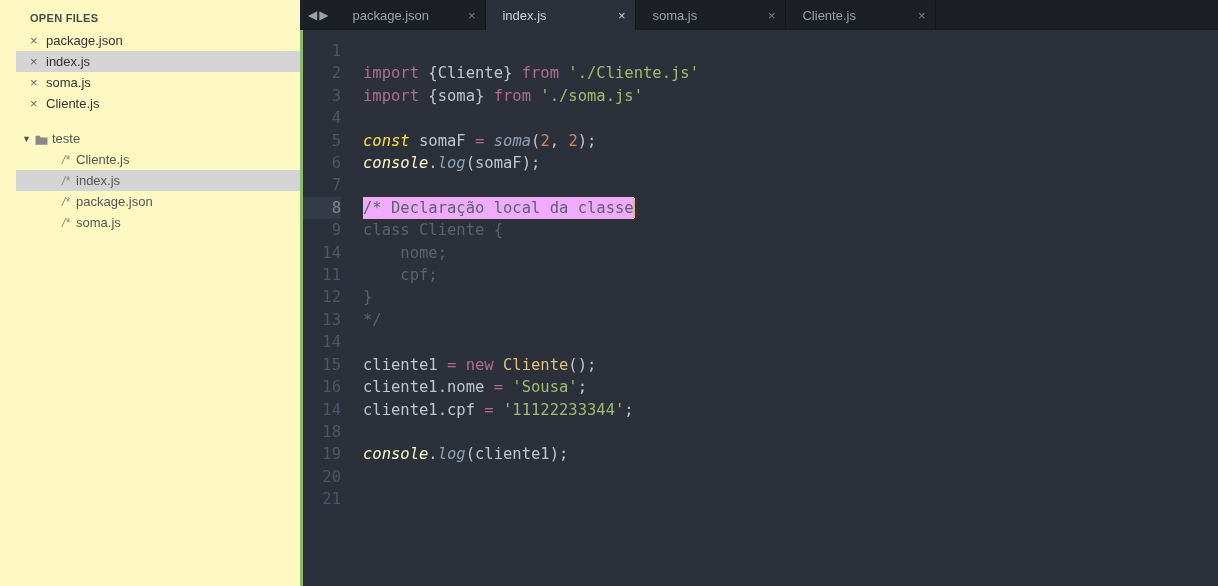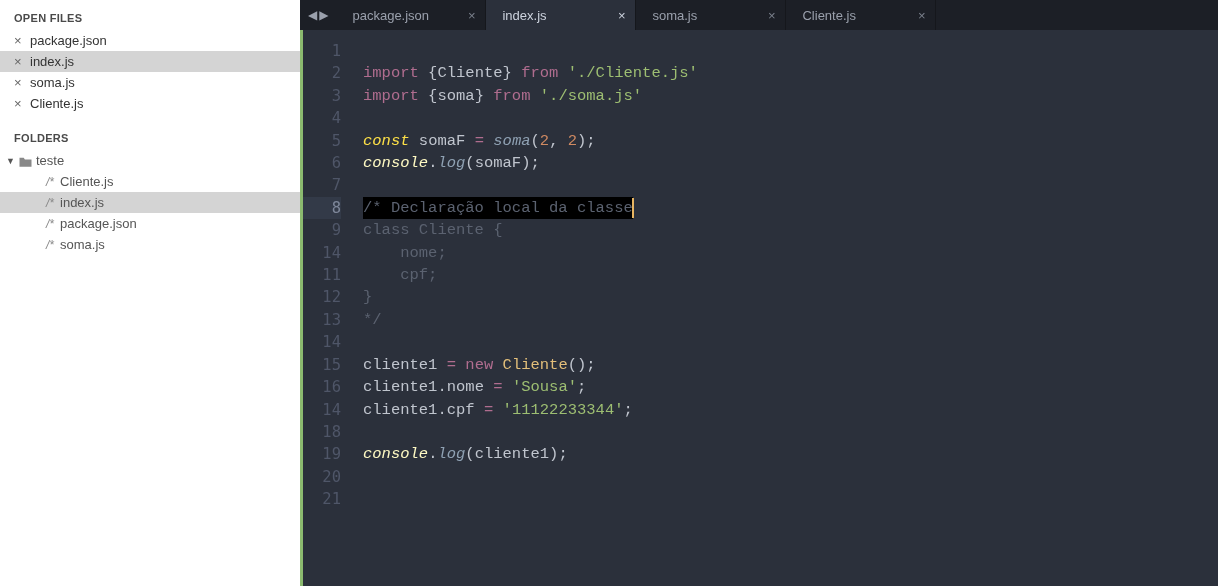--- a/index.html
+++ b/index.html
@@ -1,20 +1,20 @@
 <!DOCTYPE html>
 <html><head>
 <meta charset="utf-8">
 <style>
 * { margin:0; padding:0; box-sizing:border-box; }
 body { font-family:"Segoe UI","Helvetica Neue",Arial,sans-serif; font-size:13px; background:#e8e8e8; overflow:hidden; width:1218px; height:586px; }
 .app { display:flex; width:1218px; height:586px; }
 
 
-.sidebar { width:300px; background:#ffffff; padding:8px 0 0 0; color:#333; overflow-y:auto; }
+.sidebar { width:300px; background:#fef9c3; padding:8px 0 0 16px; color:#333; overflow-y:auto; }
 .section-header { font-weight:bold; font-size:11px; color:#4a4a4a; padding:4px 14px 6px; letter-spacing:0.3px; }
 .open-file { display:flex; align-items:center; padding:3px 14px; cursor:pointer; color:#555; }
 .open-file.active { background:#d4d4d4; }
 .close-x { width:16px; color:#666; font-size:13px; text-align:left; }
 .open-file-name { color:#333; }
 .folder-root { display:flex; align-items:center; padding:3px 6px; cursor:pointer; color:#555; }
 .folder-arrow { width:12px; font-size:9px; color:#555; }
 .folder-icon { width:18px; }
 .folder-icon svg { width:15px; height:12px; fill:#888; vertical-align:middle; }
 .tree-file { display:flex; align-items:center; padding:3px 6px 3px 46px; cursor:pointer; color:#555; }
@@ -29,22 +29,22 @@
 .nav-arrows span { cursor:pointer; font-size:12px; }
 .tab { display:flex; align-items:center; padding:0 10px 0 16px; color:#9aa0ac; cursor:pointer; min-width:150px; justify-content:space-between; border-right:1px solid #15171c; }
 .tab.active { background:#2b303b; color:#cdd3de; }
 .tab-close { margin-left:20px; font-size:13px; color:#7a808c; }
 .tab.active .tab-close { color:#cdd3de; }
 
 .editor { flex:1; display:flex; font-family:"Consolas","Menlo",monospace; font-size:15.5px; line-height:22.4px; }
 .gutter-bar { width:3px; background:#8bba6f; }
 .lineno-col { width:46px; text-align:right; color:#4f5668; padding:10px 8px 0 0; background:#2b303b; user-select:none; }
 .lineno-col .hl { background:#333a48; color:#7e879a; }
-.code-col { flex:1; padding:10px 0 0 14px; color:#c0c5ce; white-space:pre; position:relative;font-family:Liberation Mono, monospace; }
-.code-col .hl-row { background:#000000; display:inline-block; position:relative; }
+.code-col { flex:1; padding:10px 0 0 14px; color:#c0c5ce; white-space:pre; position:relative; }
+.code-col .hl-row { background:#f0abfc; display:inline-block; position:relative; }
 .cursor { position:absolute; width:2px; height:20px; background:#e8b562; top:1px; right:-1px; }
 
 
 .kw { color:#b06d8f; }       
 .kw2 { color:#fde047; font-style:italic; }
 .cls{ color:#e3bf7a; }       
 .var { color:#c0c5ce; }
 .str { color:#9dbe72; }      
 .num { color:#d08a62; }      
 .com { color:#5b6270; }      
@@ -73,21 +73,20 @@
           <span class="open-file-name">soma.js</span>
         </div>
         <div class="open-file">
           <span class="close-x">×</span>
           <span class="open-file-name">Cliente.js</span>
         </div>
       </div>
 
     <div class="spacer"></div>
 
-    <div class="section-header">FOLDERS</div>
     <div class="folder-root">
       <span class="folder-arrow">▼</span>
       <span class="folder-icon">
         <svg viewBox="0 0 24 20">
             <path d="M2 3h7l2 3h11v12H2z"></path>
           </svg>
       </span>
       <span>teste</span>
     </div>
     <div id="folder-tree">

